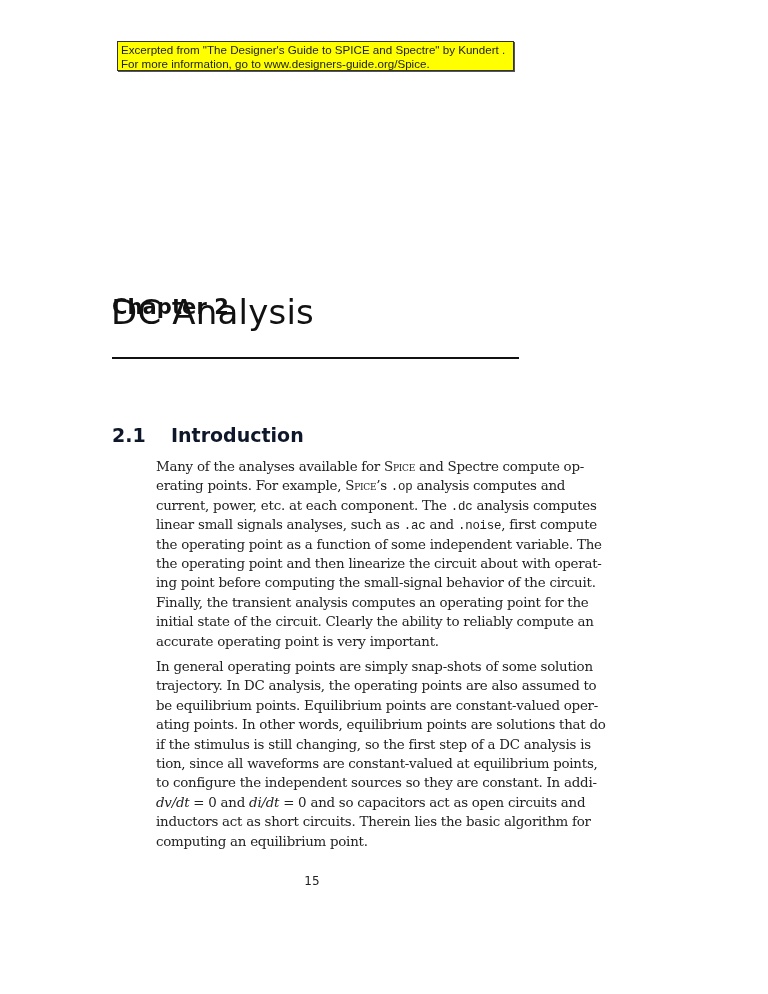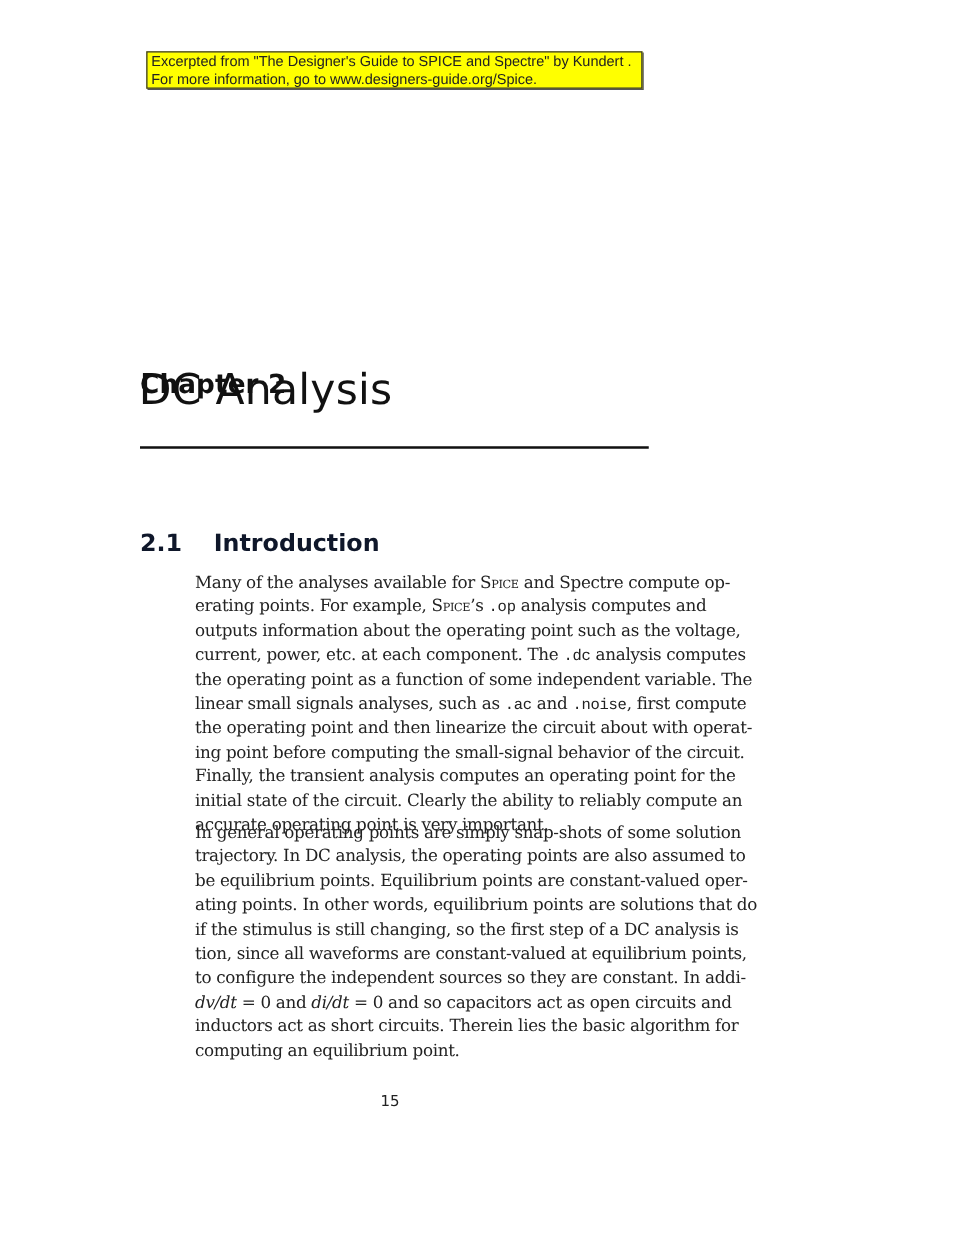--- a/index.html
+++ b/index.html
@@ -139,24 +139,23 @@
 <div class="chapter-title">DC Analysis</div>
 <div class="chapter-rule"></div>
 
 <div class="section-heading">
   <span class="num">2.1</span><span>Introduction</span>
 </div>
 
 <div class="body-text para-1">
     <span class="line"><span>Many of the analyses available for </span><span class="sc">Spice</span><span> and Spectre compute op-</span></span>
     <span class="line"><span>erating points.  For example, </span><span class="sc">Spice</span><span>’s </span><span class="mono">.op</span><span> analysis computes and</span></span>
-    <span class="line"><span>outputs information about the operating point such as the voltage,</span></span>
     <span class="line"><span>current, power, etc. at each component. The </span><span class="mono">.dc</span><span> analysis computes</span></span>
+    <span class="line"><span>linear small signals analyses, such as </span><span class="mono">.ac</span><span> and </span><span class="mono">.noise</span><span>, first compute</span></span>
     <span class="line"><span>the operating point as a function of some independent variable. The</span></span>
-    <span class="line"><span>linear small signals analyses, such as </span><span class="mono">.ac</span><span> and </span><span class="mono">.noise</span><span>, first compute</span></span>
     <span class="line"><span>the operating point and then linearize the circuit about with operat-</span></span>
     <span class="line"><span>ing point before computing the small-signal behavior of the circuit.</span></span>
     <span class="line"><span>Finally, the transient analysis computes an operating point for the</span></span>
     <span class="line"><span>initial state of the circuit. Clearly the ability to reliably compute an</span></span>
     <span class="line last"><span>accurate operating point is very important.</span></span>
   </div>
 <div class="body-text para-2">
     <span class="line"><span>In general operating points are simply snap-shots of some solution</span></span>
     <span class="line"><span>trajectory. In DC analysis, the operating points are also assumed to</span></span>
     <span class="line"><span>be equilibrium points. Equilibrium points are constant-valued oper-</span></span>

